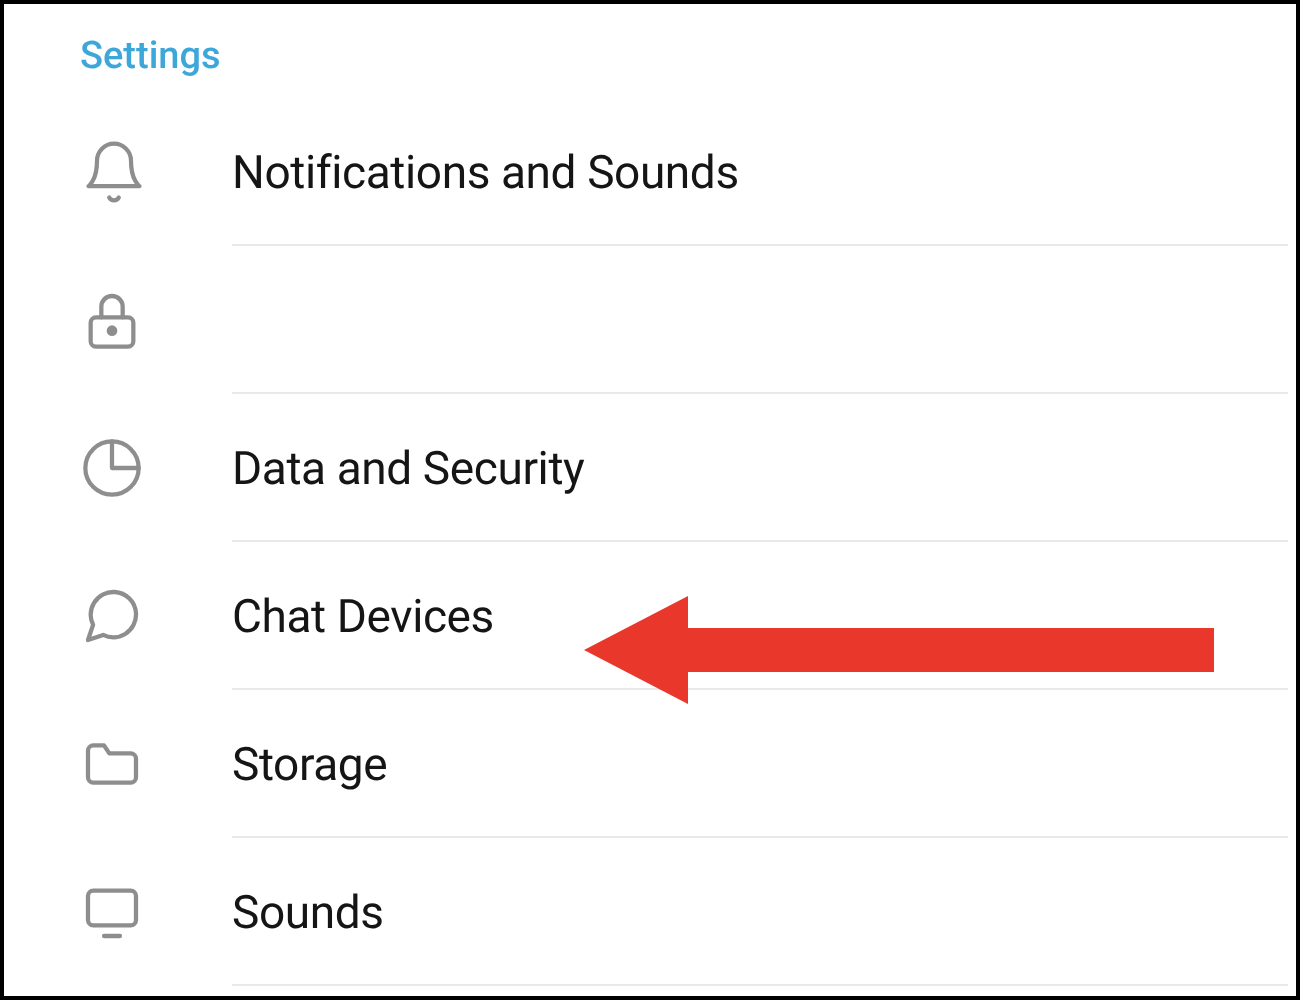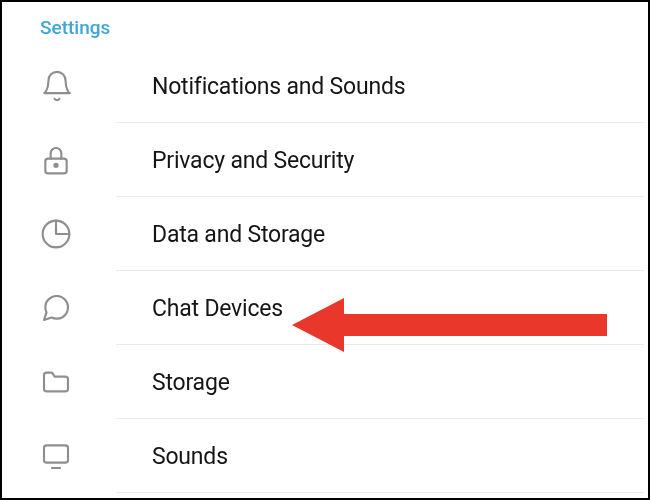--- a/index.html
+++ b/index.html
@@ -18,21 +18,20 @@
     font-weight: 500;
     padding: 10px 0 10px 34px;
   }
   .list { display: flex; flex-direction: column; }
   .row {
     display: flex;
     align-items: center;
     height: 74px;
     cursor: pointer;
     position: relative;
-    gap: 36px;
   }
   .icon-cell {
     width: 110px;
     display: flex;
     align-items: center;
     justify-content: flex-start;
     padding-left: 34px;
   }
   .icon-cell svg { display: block; }
   .label {
@@ -79,32 +78,31 @@
     </div>
 
     <div class="row">
       <div class="icon-cell">
         <svg width="32" height="32" viewBox="0 0 24 24" fill="none" stroke="#8e8e8e" stroke-width="1.6" stroke-linecap="round" stroke-linejoin="round">
           <rect x="4" y="11" width="16" height="11" rx="2"></rect>
           <path d="M8 11V7a4 4 0 0 1 8 0v4"></path>
           <circle cx="12" cy="16" r="1.2" fill="#8e8e8e"></circle>
         </svg>
       </div>
-      <div class="label">Privacy and Security</div>
       <div class="divider"></div>
     </div>
 
     <div class="row">
       <div class="icon-cell">
         <svg width="32" height="32" viewBox="0 0 24 24" fill="none" stroke="#8e8e8e" stroke-width="1.6" stroke-linecap="round" stroke-linejoin="round">
           <circle cx="12" cy="12" r="10"></circle>
           <path d="M12 2 L12 12 L22 12"></path>
         </svg>
       </div>
-      <div class="label">Data and Storage</div>
+      <div class="label">Data and Security</div>
       <div class="divider"></div>
     </div>
 
     <div class="row">
       <div class="icon-cell">
         <svg width="32" height="32" viewBox="0 0 24 24" fill="none" stroke="#8e8e8e" stroke-width="1.6" stroke-linecap="round" stroke-linejoin="round">
           <path d="M21 11.5a8.38 8.38 0 0 1-.9 3.8 8.5 8.5 0 0 1-7.6 4.7 8.38 8.38 0 0 1-3.8-.9L3 21l1.9-5.7a8.38 8.38 0 0 1-.9-3.8 8.5 8.5 0 0 1 4.7-7.6 8.38 8.38 0 0 1 3.8-.9h.5a8.48 8.48 0 0 1 8 8v.5z"></path>
         </svg>
       </div>
       <div class="label">Chat Devices</div>

